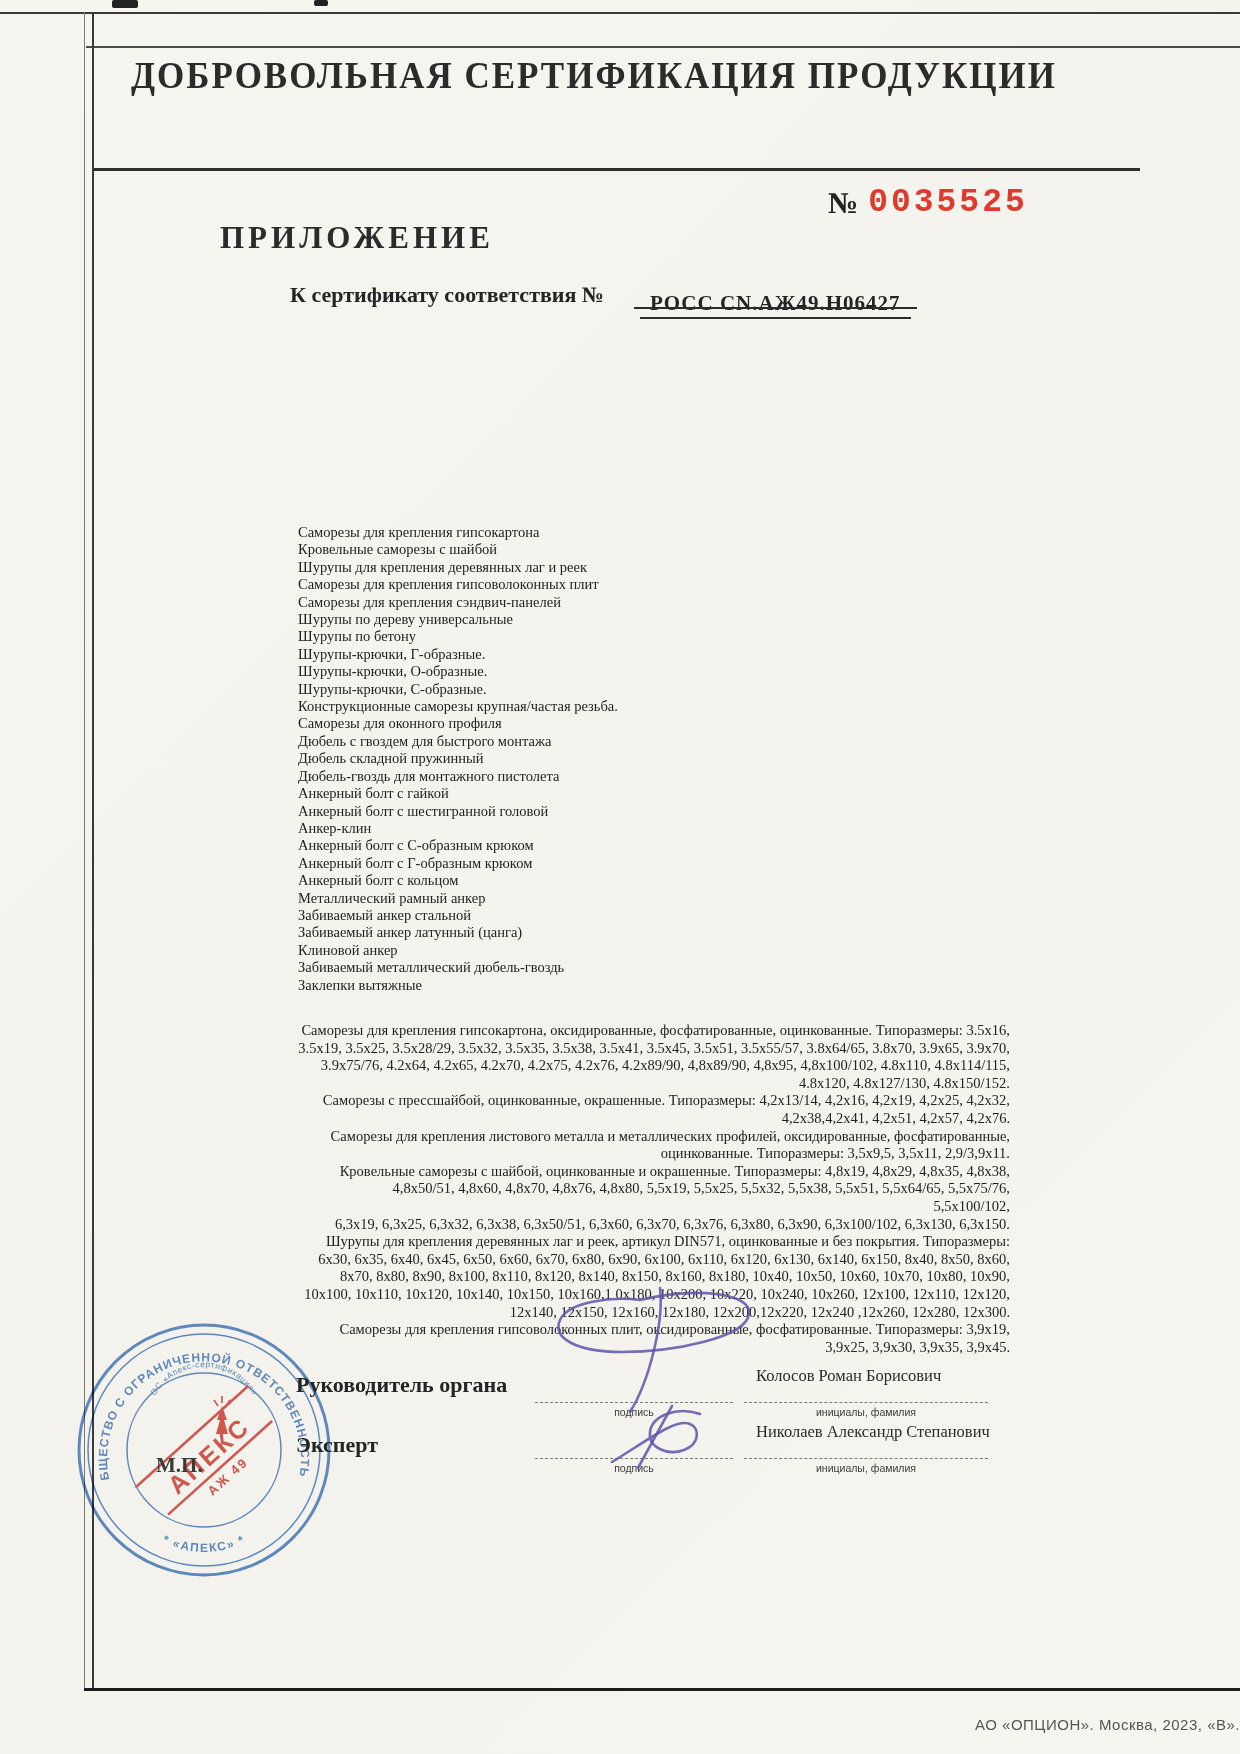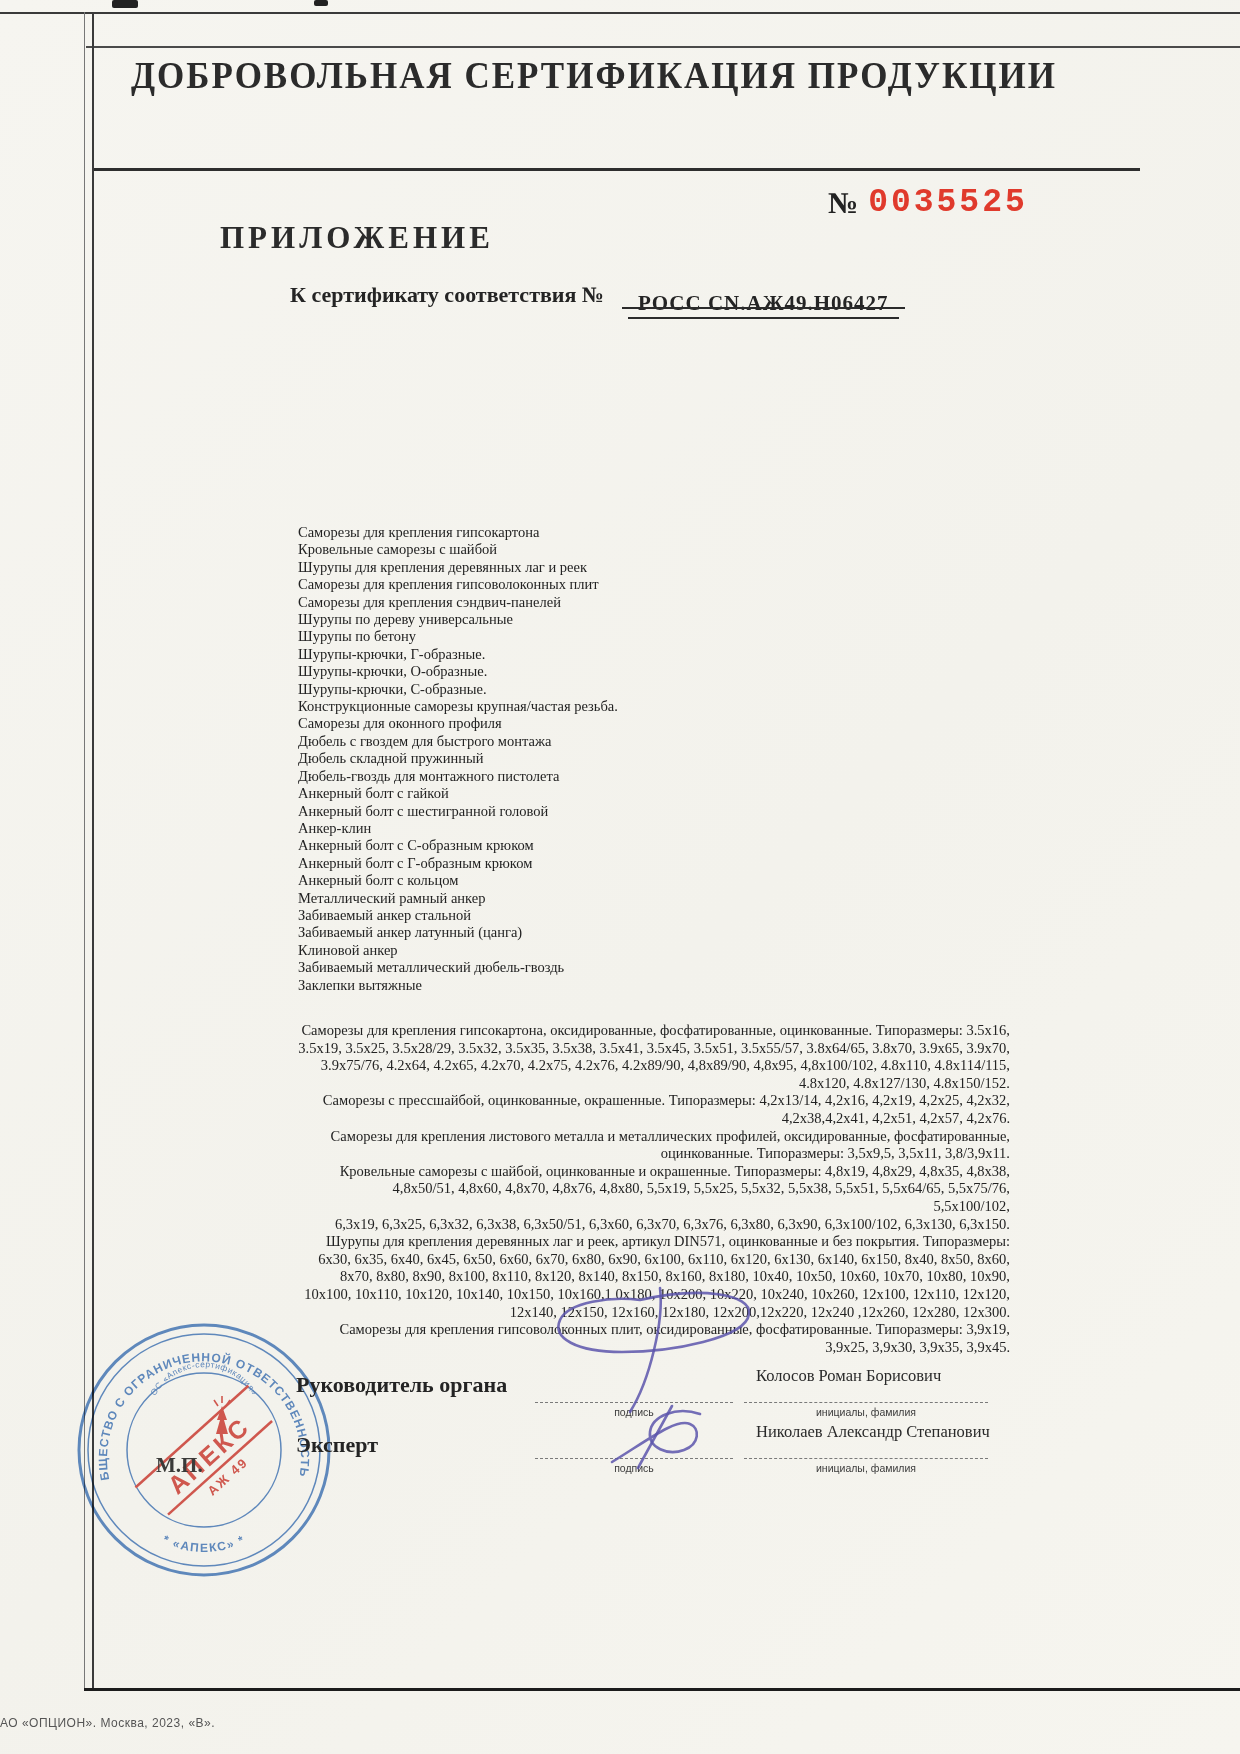--- a/index.html
+++ b/index.html
@@ -25,21 +25,21 @@
   .number-block{position:absolute;left:828px;top:184px;white-space:nowrap;}
   .number-sign{font-size:30px;font-weight:bold;color:#222;vertical-align:middle;}
   .number-digits{
     font-family:Liberation Mono, monospace;font-size:33px;font-weight:bold;
     color:#e03a2c;letter-spacing:3px;margin-left:10px;vertical-align:middle;
   }
   .doc-title{
     position:absolute;left:220px;top:220px;width:710px;
     font-size:31px;font-weight:bold;letter-spacing:4px;color:#2b2b2b;
   }
-  .subtitle-row{position:absolute;left:290px;top:282px;display:flex;gap:24px;align-items:flex-start;}
+  .subtitle-row{position:absolute;left:290px;top:282px;display:flex;gap:36px;align-items:flex-start;}
   .subtitle-label{font-size:22px;font-weight:bold;color:#242424;white-space:nowrap;}
   .cert-num{
     position:relative;margin-top:9px;padding:0 10px 1px 10px;
     font-size:21px;font-weight:bold;letter-spacing:1px;color:#242424;
     border-bottom:2px solid #2b2b2b;white-space:nowrap;
   }
   .cert-strike{position:absolute;left:-6px;right:-6px;top:62%;height:2px;background:#2b2b2b;}
 
   .products{position:absolute;left:298px;top:524px;width:700px;}
   .product-line{font-size:14.5px;line-height:17.4px;color:#232323;}
@@ -48,22 +48,22 @@
   .spec-par{margin:0;font-size:14.5px;line-height:17.6px;color:#232323;white-space:pre-line;text-align:right;}
 
   .sig-role{position:absolute;font-size:22px;font-weight:bold;color:#242424;white-space:nowrap;}
   .sig-name{position:absolute;font-size:16.5px;color:#2a2a2a;white-space:nowrap;margin-left:12px;}
   .sig-line{position:absolute;height:0;border-bottom:1px dashed #7a7a7a;}
   .sig-label{
     position:absolute;text-align:center;font-family:"Liberation Sans", sans-serif;
     font-size:10.5px;color:#3c3c3c;
   }
   .footer-text{
-    position:absolute;left:0;top:1716px;width:1240px;text-align:left;
-    font-family:"Liberation Sans", sans-serif;font-size:12px;color:#555;letter-spacing:.5px;
+    position:absolute;left:0;top:1716px;width:1240px;text-align:right;
+    font-family:"Liberation Sans", sans-serif;font-size:15px;color:#555;letter-spacing:.5px;
   }
 
   .stamp{position:absolute;left:70px;top:1316px;width:268px;height:268px;opacity:.88;mix-blend-mode:multiply;}
   .stamp text{font-family:"Liberation Sans", sans-serif;}
   .stamp .ring-text{fill:#4d7fc3;font-weight:bold;}
   .stamp .inner-text{fill:#4d7fc3;}
   .stamp .red-text{fill:#d5453c;font-weight:bold;}
   .stamp .mp-text{fill:#222;font-family:"Liberation Serif", serif;font-weight:bold;}
 
   .ink{position:absolute;left:0;top:0;width:1240px;height:1754px;pointer-events:none;}
@@ -156,21 +156,21 @@
 
       <div class="product-line">Заклепки вытяжные</div>
     </div>
 
   <div class="specs">
 
       <p class="spec-par">Саморезы для крепления гипсокартона, оксидированные, фосфатированные, оцинкованные. Типоразмеры: 3.5х16, 3.5х19, 3.5х25, 3.5х28/29, 3.5х32, 3.5х35, 3.5х38, 3.5х41, 3.5х45, 3.5х51, 3.5х55/57, 3.8х64/65, 3.8х70, 3.9х65, 3.9х70, 3.9х75/76, 4.2х64, 4.2х65, 4.2х70, 4.2х75, 4.2х76, 4.2х89/90, 4,8х89/90, 4,8х95, 4,8х100/102, 4.8х110, 4.8х114/115, 4.8х120, 4.8х127/130, 4.8х150/152.</p>
 
       <p class="spec-par">Саморезы с прессшайбой, оцинкованные, окрашенные. Типоразмеры: 4,2х13/14, 4,2х16, 4,2х19, 4,2х25, 4,2х32, 4,2х38,4,2х41, 4,2х51, 4,2х57, 4,2х76.</p>
 
-      <p class="spec-par">Саморезы для крепления листового металла и металлических профилей, оксидированные, фосфатированные, оцинкованные. Типоразмеры: 3,5х9,5, 3,5х11, 3,8/3,9х11.</p>
+      <p class="spec-par">Саморезы для крепления листового металла и металлических профилей, оксидированные, фосфатированные, оцинкованные. Типоразмеры: 3,5х9,5, 3,5х11, 2,9/3,9х11.</p>
 
       <p class="spec-par">Кровельные саморезы с шайбой, оцинкованные и окрашенные. Типоразмеры: 4,8х19, 4,8х29, 4,8х35, 4,8х38, 4,8х50/51, 4,8х60, 4,8х70, 4,8х76, 4,8х80, 5,5х19, 5,5х25, 5,5х32, 5,5х38, 5,5х51, 5,5х64/65, 5,5х75/76,
 5,5х100/102,
 6,3х19, 6,3х25, 6,3х32, 6,3х38, 6,3х50/51, 6,3х60, 6,3х70, 6,3х76, 6,3х80, 6,3х90, 6,3х100/102, 6,3х130, 6,3х150.</p>
 
       <p class="spec-par">Шурупы для крепления деревянных лаг и реек, артикул DIN571, оцинкованные и без покрытия. Типоразмеры: 6х30, 6х35, 6х40, 6х45, 6х50, 6х60, 6х70, 6х80, 6х90, 6х100, 6х110, 6х120, 6х130, 6х140, 6х150, 8х40, 8х50, 8х60, 8х70, 8х80, 8х90, 8х100, 8х110, 8х120, 8х140, 8х150, 8х160, 8х180, 10х40, 10х50, 10х60, 10х70, 10х80, 10х90, 10х100, 10х110, 10х120, 10х140, 10х150, 10х160,1 0х180, 10х200, 10х220, 10х240, 10х260, 12х100, 12х110, 12х120, 12х140, 12х150, 12х160, 12х180, 12х200,12х220, 12х240 ,12х260, 12х280, 12х300.</p>
 
       <p class="spec-par">Саморезы для крепления гипсоволоконных плит, оксидированные, фосфатированные. Типоразмеры: 3,9х19, 3,9х25, 3,9х30, 3,9х35, 3,9х45.</p>
     </div>
 

